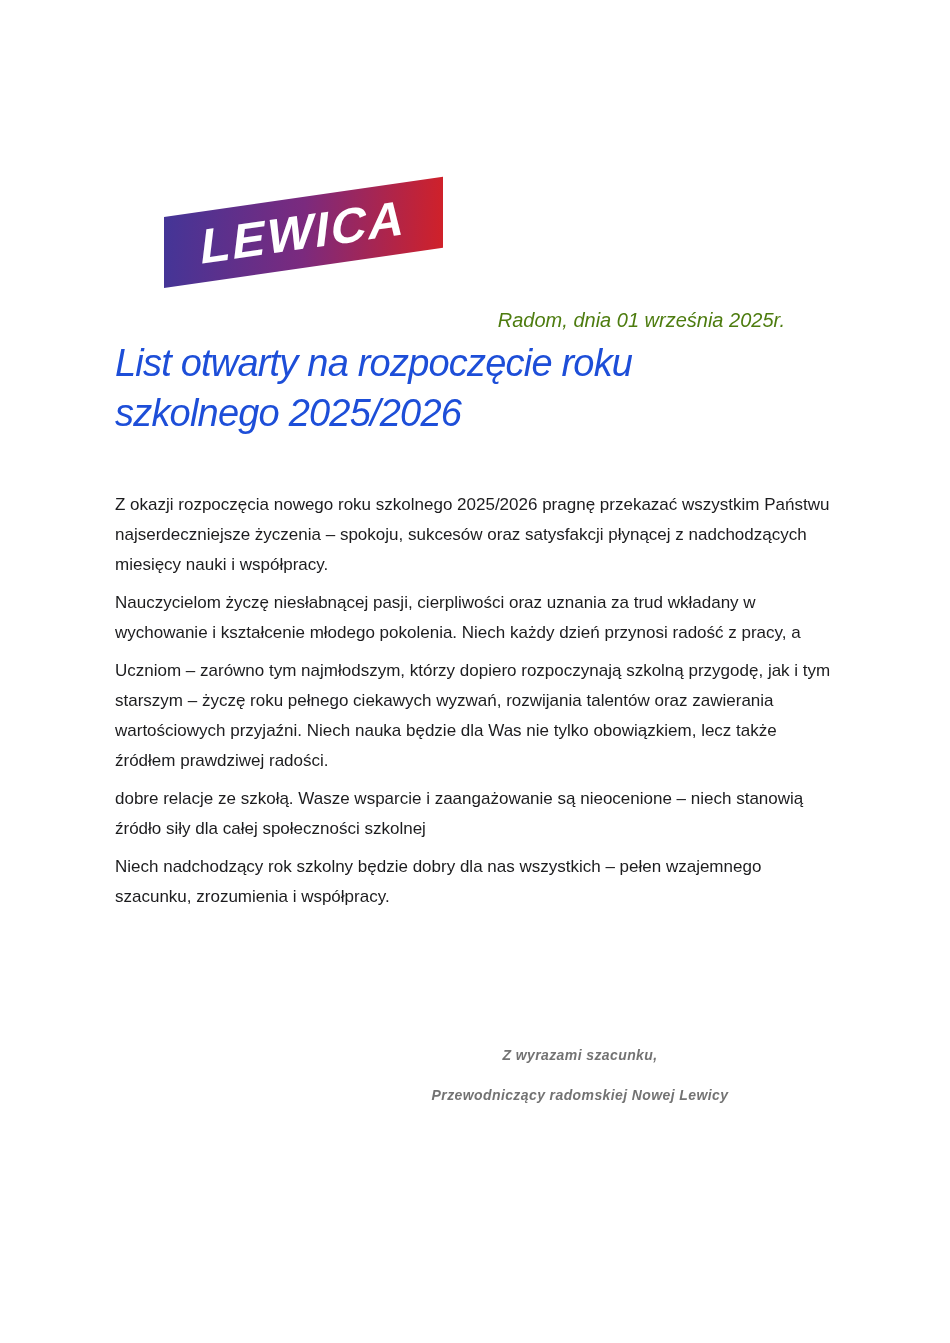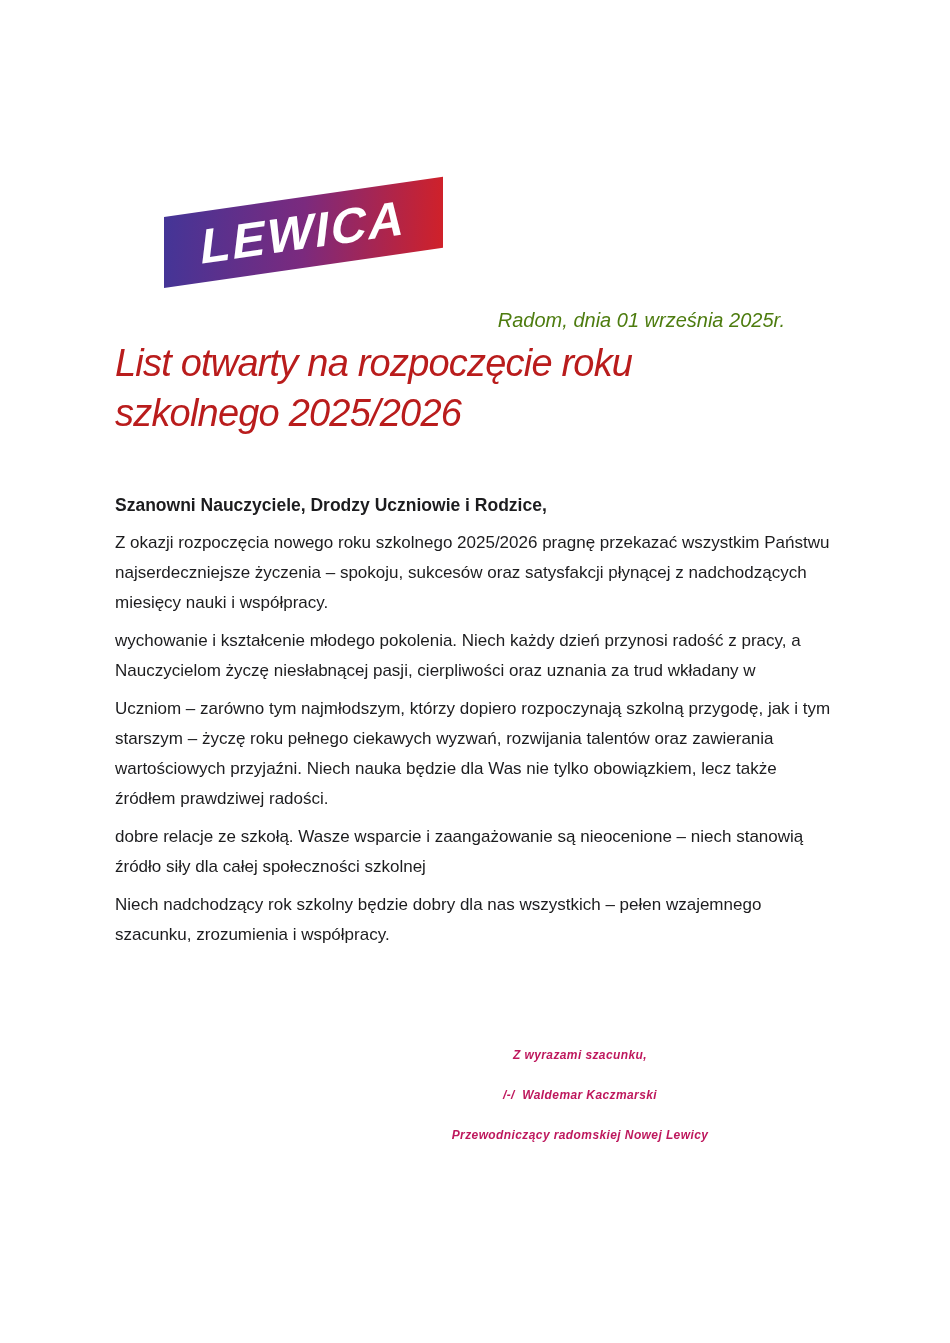--- a/index.html
+++ b/index.html
@@ -55,21 +55,21 @@
   
   .title {
     position: absolute;
     left: 115px;
     top: 338px;
     font-style: italic;
     font-weight: 400;
     font-size: 38px;
     line-height: 50px;
     letter-spacing: -0.8px;
-    color: #b91c1c;
+    color: #1d4ed8;
   }
 
   
   .body-text {
     position: absolute;
     left: 115px;
     top: 490px;
     width: 722px;
     font-size: 17px;
     line-height: 30px;
@@ -85,24 +85,24 @@
 
   
   .closing {
     position: absolute;
     left: 330px;
     top: 1040px;
     width: 500px;
     text-align: center;
     font-weight: bold;
     font-style: italic;
-    font-size: 12px;
+    font-size: 14px;
     line-height: 30px;
     letter-spacing: 0.4px;
-    color: #be185d;
+    color: #737373;
   }
   .closing-line {
     margin-bottom: 10px;
     white-space: pre-wrap;
   }
 </style>
 </head>
 <body>
 
 <div class="page">
@@ -113,31 +113,30 @@
 
   <div class="dateline">Radom, dnia 01 września 2025r.</div>
 
   <div class="title">
     <div class="title-line">List otwarty na rozpoczęcie roku</div>
     <div class="title-line">szkolnego 2025/2026</div>
   </div>
 
   <div class="body-text">
 
-    <div class="salutation">Szanowni Nauczyciele, Drodzy Uczniowie i Rodzice,</div>
 
     <div class="paragraph">
       <div class="line">Z okazji rozpoczęcia nowego roku szkolnego 2025/2026 pragnę przekazać wszystkim Państwu</div>
       <div class="line">najserdeczniejsze życzenia – spokoju, sukcesów oraz satysfakcji płynącej z nadchodzących</div>
       <div class="line">miesięcy nauki i współpracy.</div>
     </div>
 
     <div class="paragraph">
+      <div class="line">Nauczycielom życzę niesłabnącej pasji, cierpliwości oraz uznania za trud wkładany w</div>
       <div class="line">wychowanie i kształcenie młodego pokolenia. Niech każdy dzień przynosi radość z pracy, a</div>
-      <div class="line">Nauczycielom życzę niesłabnącej pasji, cierpliwości oraz uznania za trud wkładany w</div>
     </div>
 
     <div class="paragraph">
       <div class="line">Uczniom – zarówno tym najmłodszym, którzy dopiero rozpoczynają szkolną przygodę, jak i tym</div>
       <div class="line">starszym – życzę roku pełnego ciekawych wyzwań, rozwijania talentów oraz zawierania</div>
       <div class="line">wartościowych przyjaźni. Niech nauka będzie dla Was nie tylko obowiązkiem, lecz także</div>
       <div class="line">źródłem prawdziwej radości.</div>
     </div>
 
     <div class="paragraph">
@@ -147,17 +146,16 @@
 
     <div class="paragraph">
       <div class="line">Niech nadchodzący rok szkolny będzie dobry dla nas wszystkich – pełen wzajemnego</div>
       <div class="line">szacunku, zrozumienia i współpracy.</div>
     </div>
 
   </div>
 
   <div class="closing">
     <div class="closing-line">Z wyrazami szacunku,</div>
-    <div class="closing-line">/-/  Waldemar Kaczmarski</div>
     <div class="closing-line">Przewodniczący radomskiej Nowej Lewicy</div>
   </div>
 
 </div>
 
 </body></html>

